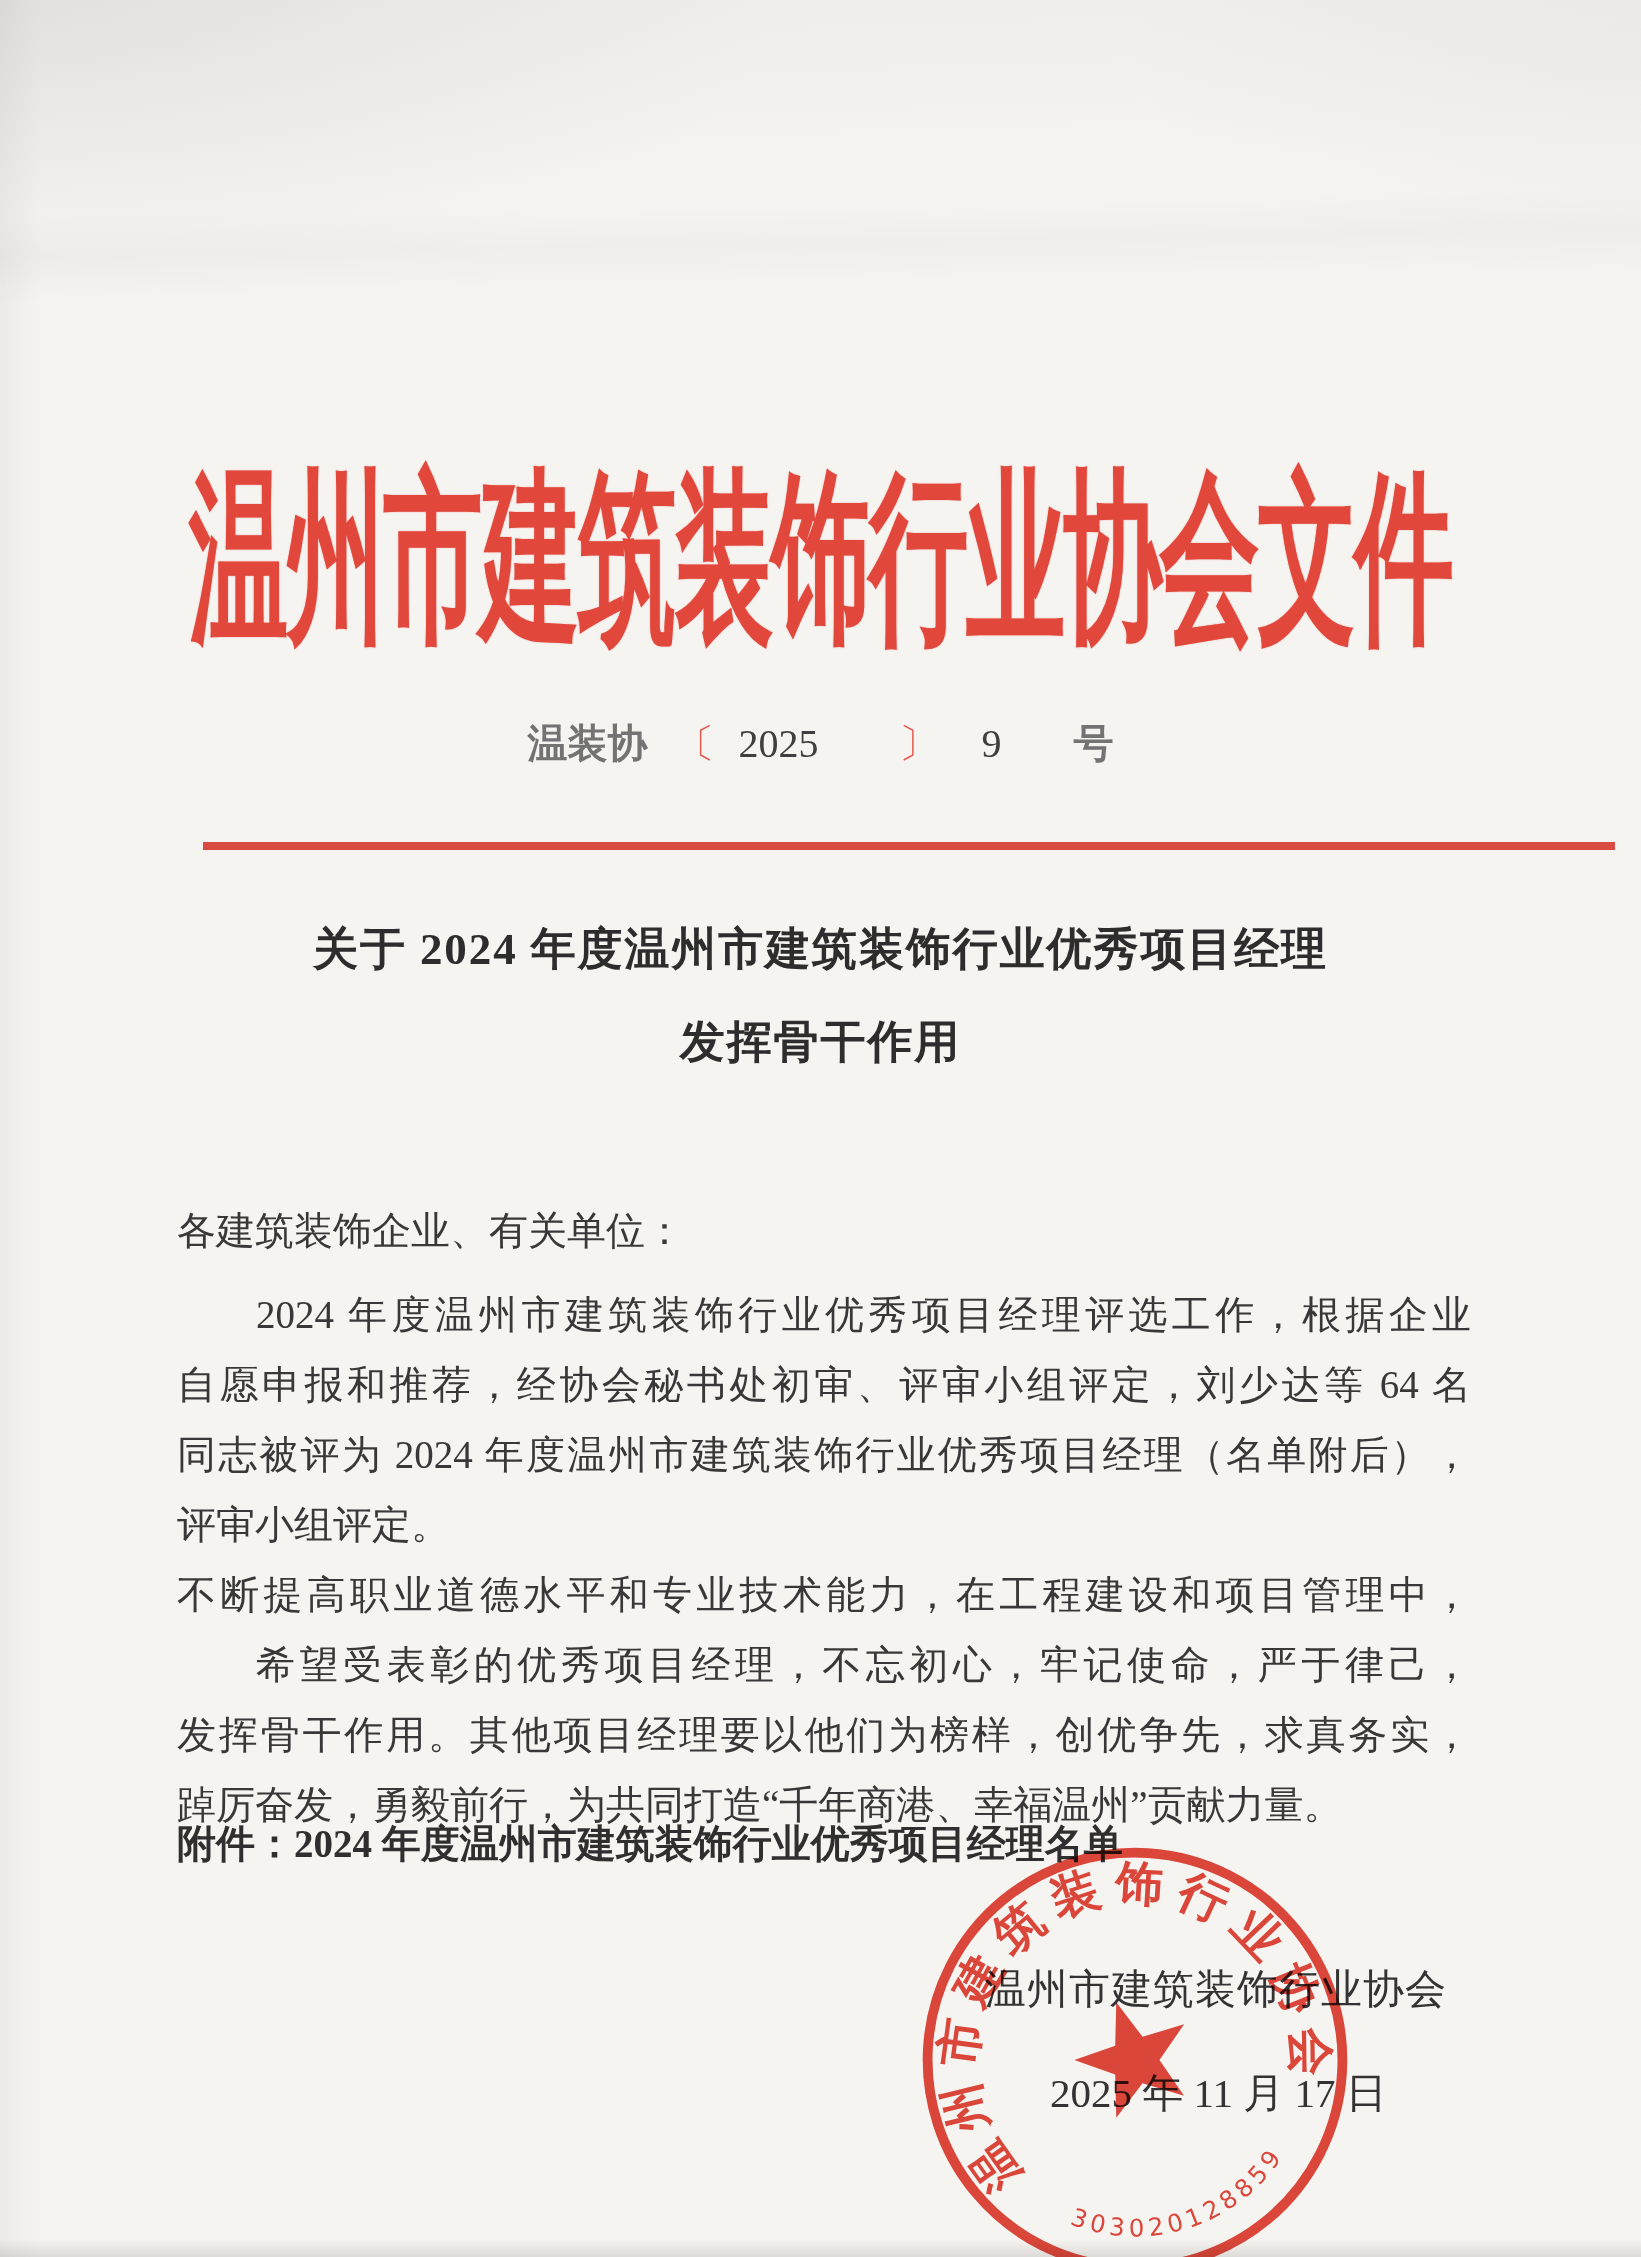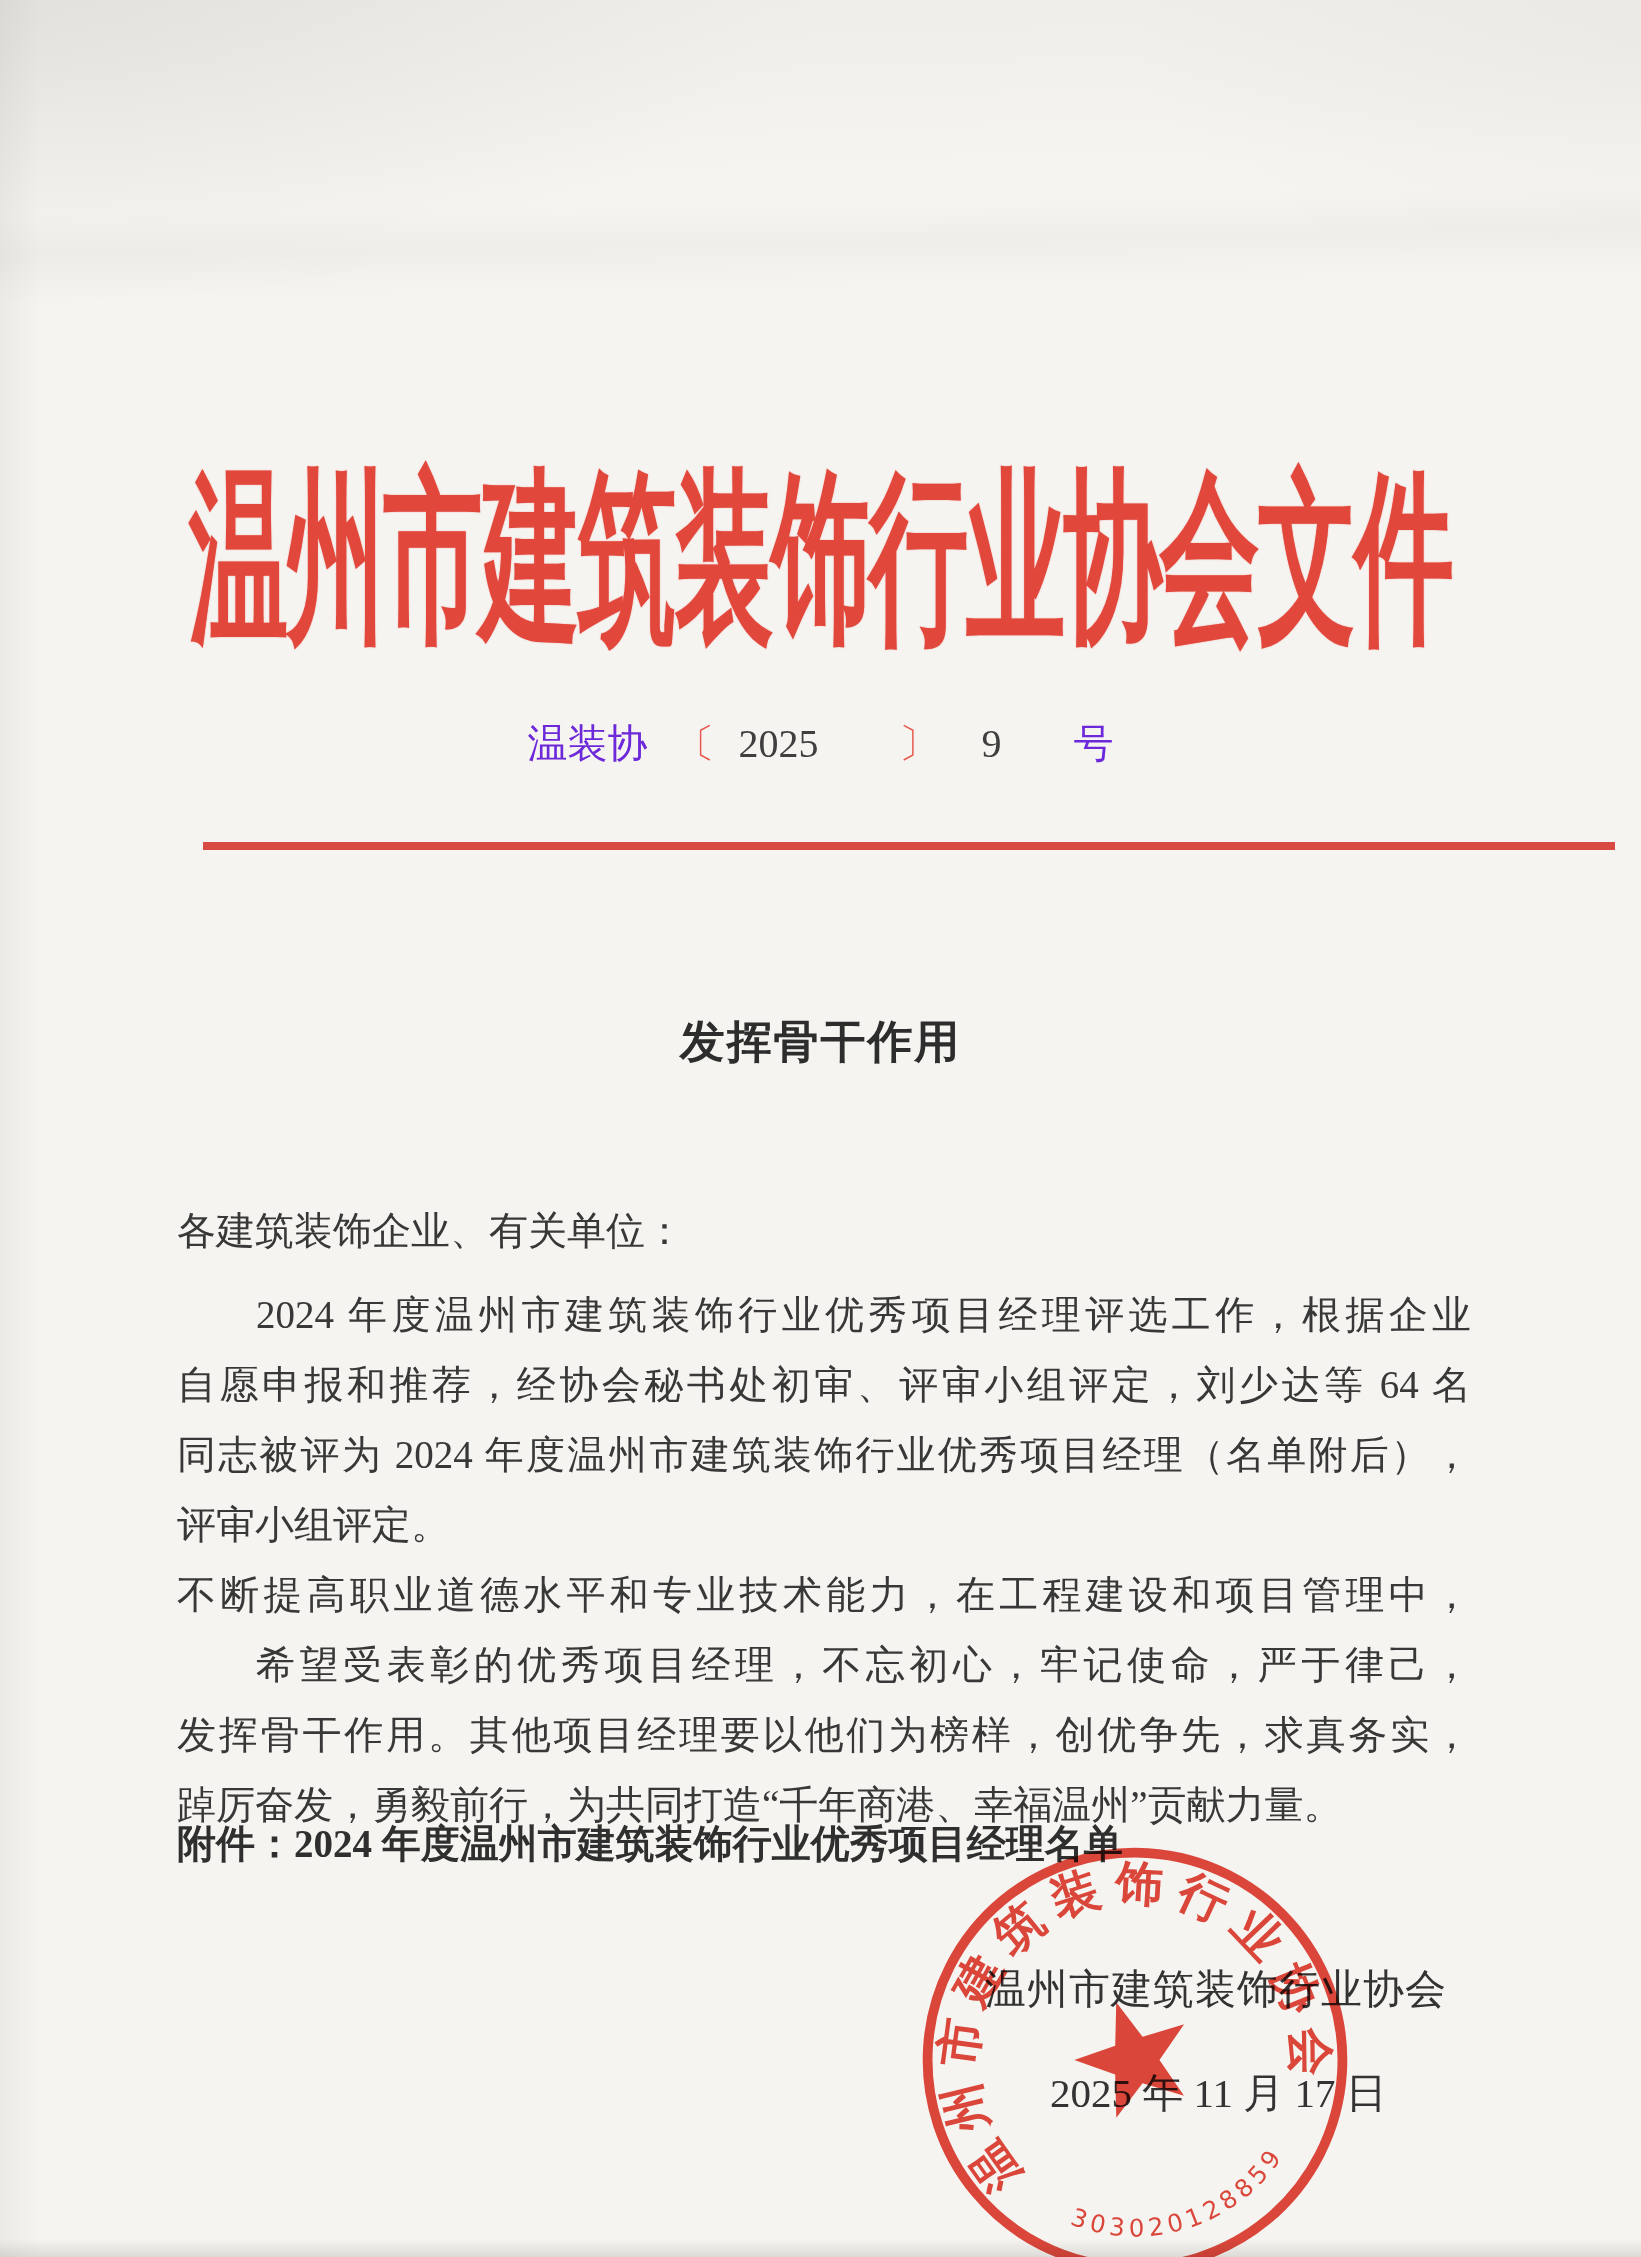--- a/index.html
+++ b/index.html
@@ -36,21 +36,21 @@
     color:#e2473c;
     transform:scaleY(1.88);
     transform-origin:50% 0;
     text-shadow:0 0 1px rgba(226,71,60,0.55);
   }
 
   .doc-no {
     position:absolute; left:0; top:716px; width:100%;
     text-align:center; font-size:40px; white-space:nowrap;
   }
-  .doc-no .red { color:#6d28d9; font-weight:normal; }
+  .doc-no .red { color:#737373; font-weight:bold; }
   .doc-no .bracket { color:#e8554b; font-weight:normal; }
   .doc-no .black { color:#3f3f3f; }
   .doc-no .g1 { margin-left:17.4px; }
   .doc-no .g2 { margin-left:13.5px; }
   .doc-no .g3 { margin-left:70px; }
   .doc-no .g4 { margin-left:33px; }
   .doc-no .g5 { margin-left:62px; }
 
   .red-rule {
     position:absolute; left:203px; top:842px;
@@ -108,20 +108,21 @@
     <span class="red">温装协</span>
     <span class="bracket g1">〔</span>
     <span class="black g2">2025</span>
     <span class="bracket g3">〕</span>
     <span class="black g4">9</span>
     <span class="red g5">号</span>
   </div>
 
   <div class="red-rule"></div>
 
+  <div class="doc-title l1">关于 2024 年度温州市建筑装饰行业优秀项目经理</div>
   <div class="doc-title l2">发挥骨干作用</div>
 
   <div class="body-text">
     <div class="line">各建筑装饰企业、有关单位：</div>
     <div class="fill indent para-start">2024 年度温州市建筑装饰行业优秀项目经理评选工作，根据企业</div>
     <div class="fill">自愿申报和推荐，经协会秘书处初审、评审小组评定，刘少达等 64 名</div>
     <div class="fill">同志被评为 2024 年度温州市建筑装饰行业优秀项目经理（名单附后），</div>
     <div class="line">评审小组评定。</div>
     <div class="fill">不断提高职业道德水平和专业技术能力，在工程建设和项目管理中，</div>
     <div class="fill indent">希望受表彰的优秀项目经理，不忘初心，牢记使命，严于律己，</div>

